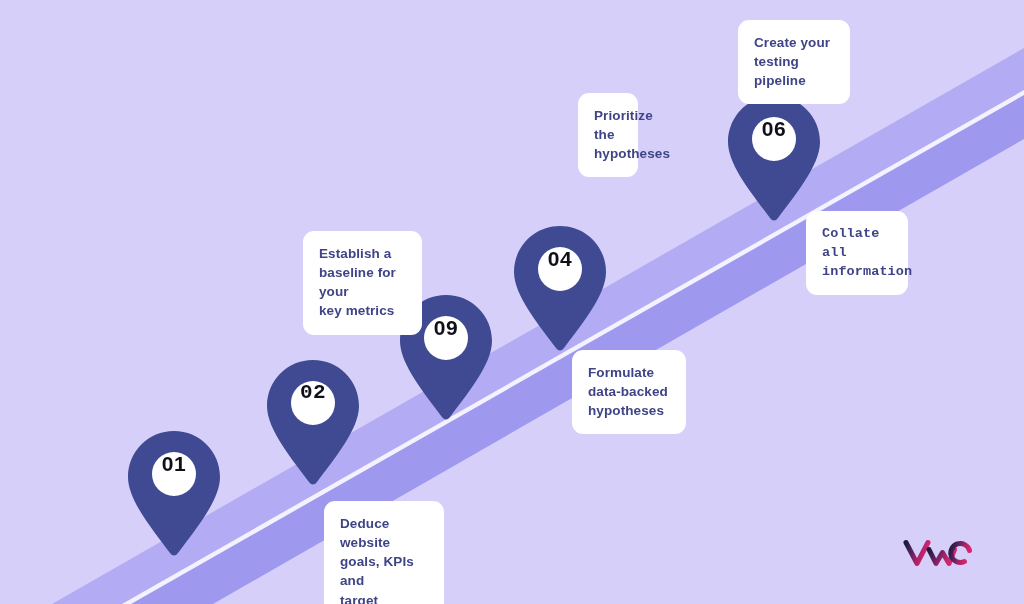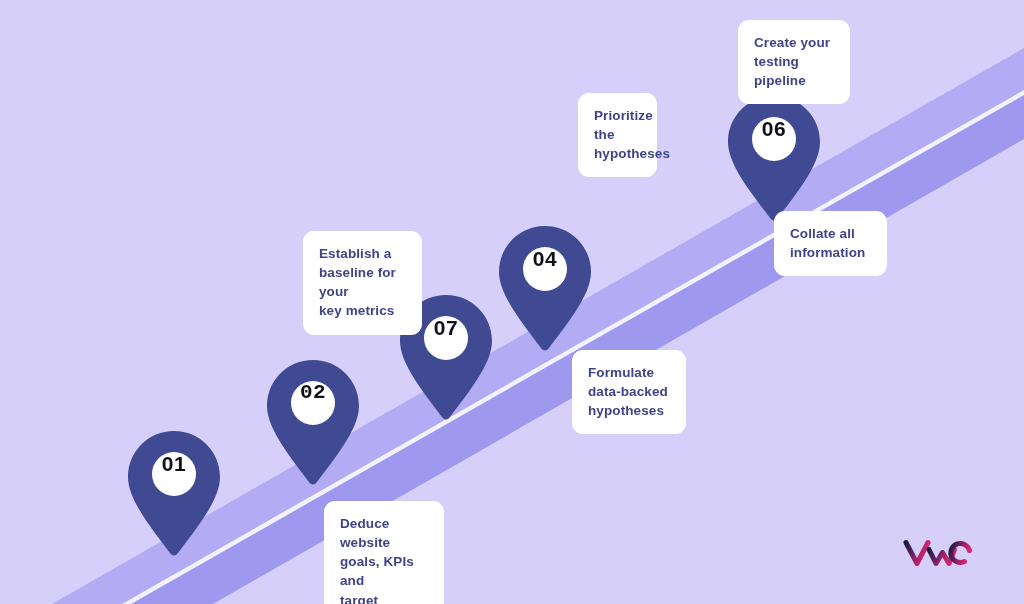--- a/index.html
+++ b/index.html
@@ -103,49 +103,49 @@
   </div>
   <div class="card" style="left:324px; top:501px; width:120px;">Deduce website
 goals, KPIs and
 target metrics</div>
 
   <div class="pin" style="left:398px; top:293px;">
     <svg viewBox="0 0 96 128">
       <path d="M48 2 C22.4 2 2 22.4 2 48 C2 72 28 102 44.4 124.6 C46.2 127.1 49.8 127.1 51.6 124.6 C68 102 94 72 94 48 C94 22.4 73.6 2 48 2 Z" fill="#3f4a92"></path>
       <circle cx="48" cy="45" r="22" fill="#ffffff"></circle>
     </svg>
-    <div class="pin-num">07</div>
+    <div class="pin-num">09</div>
   </div>
   <div class="card" style="left:303px; top:231px; width:119px;">Establish a
 baseline for your
 key metrics</div>
 
-  <div class="pin" style="left:497px; top:224px;">
+  <div class="pin" style="left:512px; top:224px;">
     <svg viewBox="0 0 96 128">
       <path d="M48 2 C22.4 2 2 22.4 2 48 C2 72 28 102 44.4 124.6 C46.2 127.1 49.8 127.1 51.6 124.6 C68 102 94 72 94 48 C94 22.4 73.6 2 48 2 Z" fill="#3f4a92"></path>
       <circle cx="48" cy="45" r="22" fill="#ffffff"></circle>
     </svg>
     <div class="pin-num">04</div>
   </div>
   <div class="card" style="left:572px; top:350px; width:114px;">Formulate
 data-backed
 hypotheses</div>
 
-  <div class="card" style="left:578px; top:93px; width:79px;">Prioritize
+  <div class="card" style="left:578px; top:93px; width:60px;">Prioritize
 the
 hypotheses</div>
 
   <div class="pin" style="left:726px; top:94px;">
     <svg viewBox="0 0 96 128">
       <path d="M48 2 C22.4 2 2 22.4 2 48 C2 72 28 102 44.4 124.6 C46.2 127.1 49.8 127.1 51.6 124.6 C68 102 94 72 94 48 C94 22.4 73.6 2 48 2 Z" fill="#3f4a92"></path>
       <circle cx="48" cy="45" r="22" fill="#ffffff"></circle>
     </svg>
     <div class="pin-num">06</div>
   </div>
-  <div class="card" style="left:774px; top:211px; width:113px;">Collate all
+  <div class="card" style="left:806px; top:211px; width:102px;font-family:Liberation Mono, monospace;">Collate all
 information</div>
 
   <div class="card" style="left:738px; top:20px; width:112px;">Create your
 testing pipeline</div>
 
   <div id="logo">
     <svg viewBox="0 0 140 62">
       <defs>
         <linearGradient id="vwoGrad" x1="0" y1="0" x2="1" y2="0.35">
           <stop offset="0%" stop-color="#1b1b3a"></stop>

